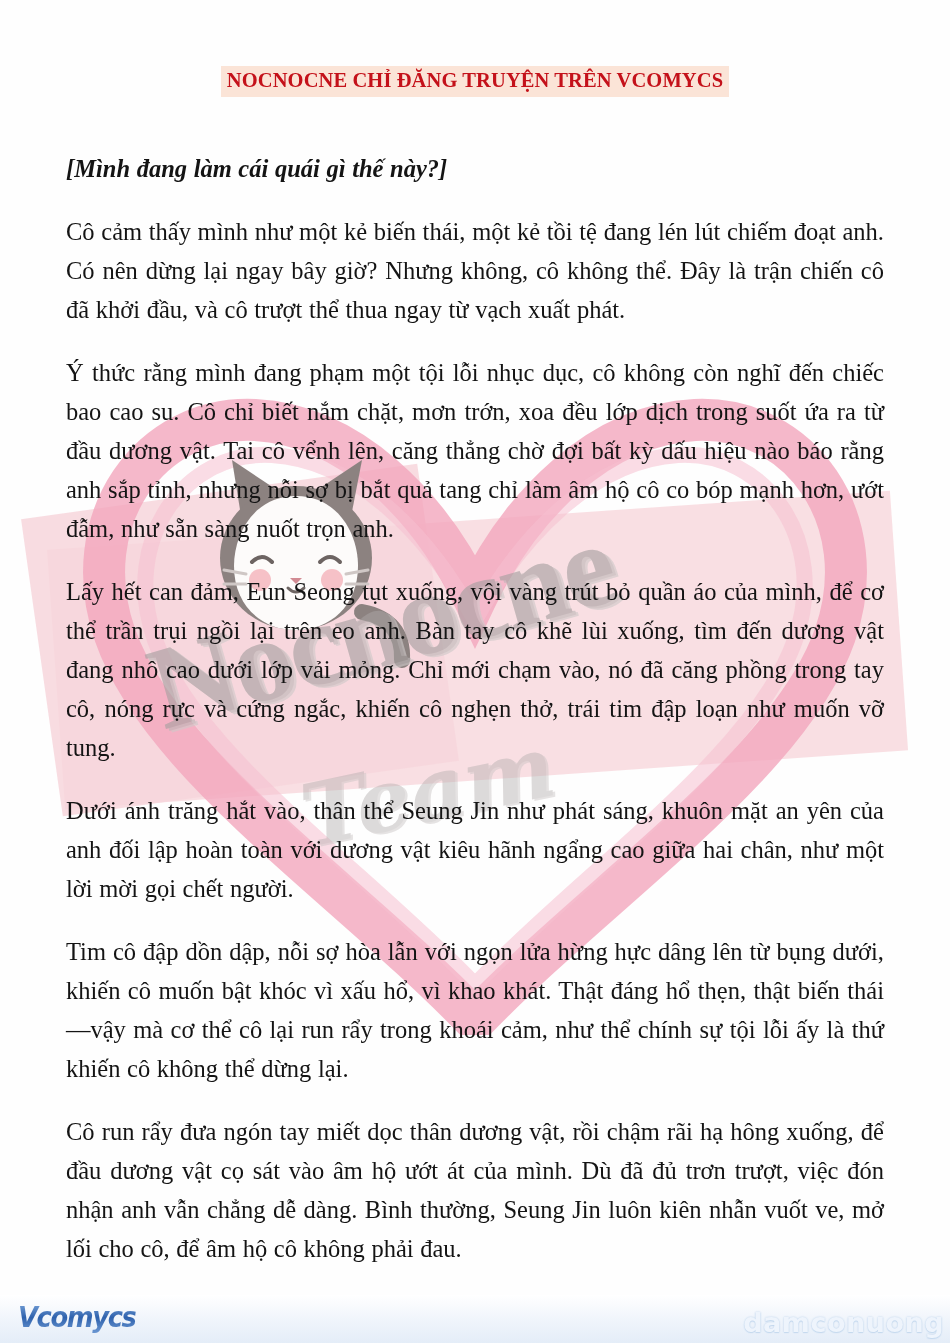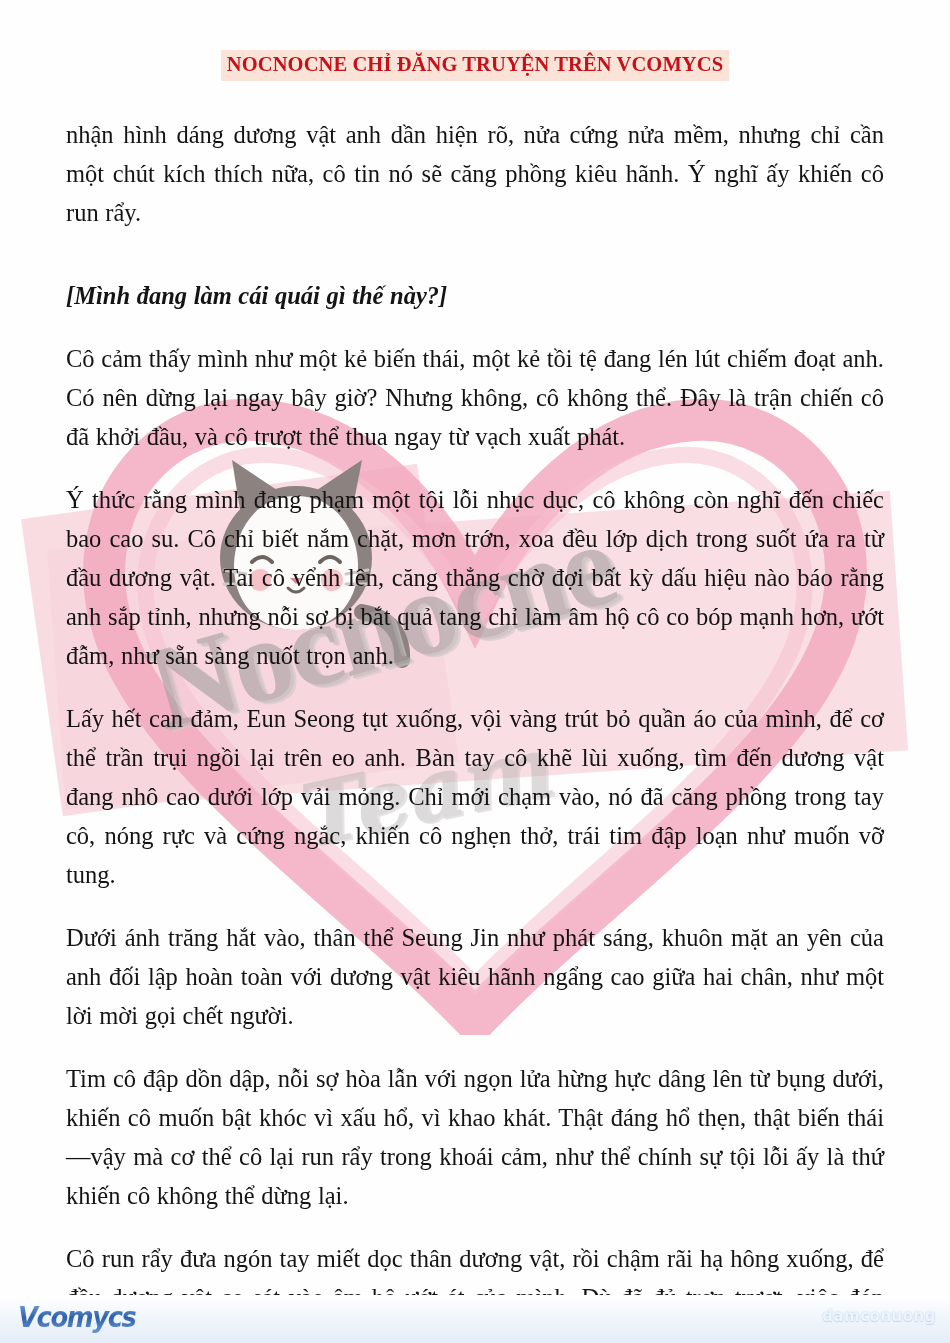--- a/index.html
+++ b/index.html
@@ -101,21 +101,21 @@
 
   
   .content {
     position: relative;
     z-index: 3;
     padding: 0 66px;
   }
 
   .header-band {
     text-align: center;
-    padding-top: 50px;
+    padding-top: 66px;
     padding-bottom: 8px;
   }
 
   .header-title {
     display: inline-block;
     font-family: "Liberation Serif", "DejaVu Serif", serif;
     font-weight: bold;
     font-size: 20.5px;
     letter-spacing: 0.1px;
     color: #c4111a;
@@ -170,25 +170,25 @@
     background: linear-gradient(to bottom, #7fa9dd 0%, #2f62ad 50%, #6f9ad4 100%);
     -webkit-background-clip: text;
     background-clip: text;
     -webkit-text-fill-color: transparent;
     transform: scaleX(0.92);
     transform-origin: left center;
   }
 
   .footer-brand {
     position: absolute;
-    right: 14px;
+    right: 6px;
     top: 12px;
     font-family: "DejaVu Sans", sans-serif;
     font-weight: bold;
-    font-size: 15px;
+    font-size: 27px;
     letter-spacing: 0.5px;
     color: #eef4fc;
     text-shadow: 0 0 2px #b7cfe9, 0 1px 1px #c9dcf0;
   }
 </style>
 </head>
 <body>
 
 <div class="page">
 
@@ -242,21 +242,20 @@
     <div class="wm-team">Team</div>
   </div>
 
   <div class="content">
 
     <div class="header-band">
       <span class="header-title">NOCNOCNE CHỈ ĐĂNG TRUYỆN TRÊN VCOMYCS</span>
     </div>
 
     <div class="body-text">
-      <p class="para">nhận hình dáng dương vật anh dần hiện rõ, nửa cứng nửa mềm, nhưng chỉ cần một chút kích thích nữa, cô tin nó sẽ căng phồng kiêu hãnh. Ý nghĩ ấy khiến cô run rẩy.</p>
       <p class="para italic-note">[Mình đang làm cái quái gì thế này?]</p>
       <p class="para">Cô cảm thấy mình như một kẻ biến thái, một kẻ tồi tệ đang lén lút chiếm đoạt anh. Có nên dừng lại ngay bây giờ? Nhưng không, cô không thể. Đây là trận chiến cô đã khởi đầu, và cô trượt thể thua ngay từ vạch xuất phát.</p>
       <p class="para">Ý thức rằng mình đang phạm một tội lỗi nhục dục, cô không còn nghĩ đến chiếc bao cao su. Cô chỉ biết nắm chặt, mơn trớn, xoa đều lớp dịch trong suốt ứa ra từ đầu dương vật. Tai cô vểnh lên, căng thẳng chờ đợi bất kỳ dấu hiệu nào báo rằng anh sắp tỉnh, nhưng nỗi sợ bị bắt quả tang chỉ làm âm hộ cô co bóp mạnh hơn, ướt đẫm, như sẵn sàng nuốt trọn anh.</p>
       <p class="para">Lấy hết can đảm, Eun Seong tụt xuống, vội vàng trút bỏ quần áo của mình, để cơ thể trần trụi ngồi lại trên eo anh. Bàn tay cô khẽ lùi xuống, tìm đến dương vật đang nhô cao dưới lớp vải mỏng. Chỉ mới chạm vào, nó đã căng phồng trong tay cô, nóng rực và cứng ngắc, khiến cô nghẹn thở, trái tim đập loạn như muốn vỡ tung.</p>
       <p class="para">Dưới ánh trăng hắt vào, thân thể Seung Jin như phát sáng, khuôn mặt an yên của anh đối lập hoàn toàn với dương vật kiêu hãnh ngẩng cao giữa hai chân, như một lời mời gọi chết người.</p>
       <p class="para">Tim cô đập dồn dập, nỗi sợ hòa lẫn với ngọn lửa hừng hực dâng lên từ bụng dưới, khiến cô muốn bật khóc vì xấu hổ, vì khao khát. Thật đáng hổ thẹn, thật biến thái—vậy mà cơ thể cô lại run rẩy trong khoái cảm, như thể chính sự tội lỗi ấy là thứ khiến cô không thể dừng lại.</p>
       <p class="para">Cô run rẩy đưa ngón tay miết dọc thân dương vật, rồi chậm rãi hạ hông xuống, để đầu dương vật cọ sát vào âm hộ ướt át của mình. Dù đã đủ trơn trượt, việc đón nhận anh vẫn chẳng dễ dàng. Bình thường, Seung Jin luôn kiên nhẫn vuốt ve, mở lối cho cô, để âm hộ cô không phải đau.</p>
 
     </div>
   </div>

